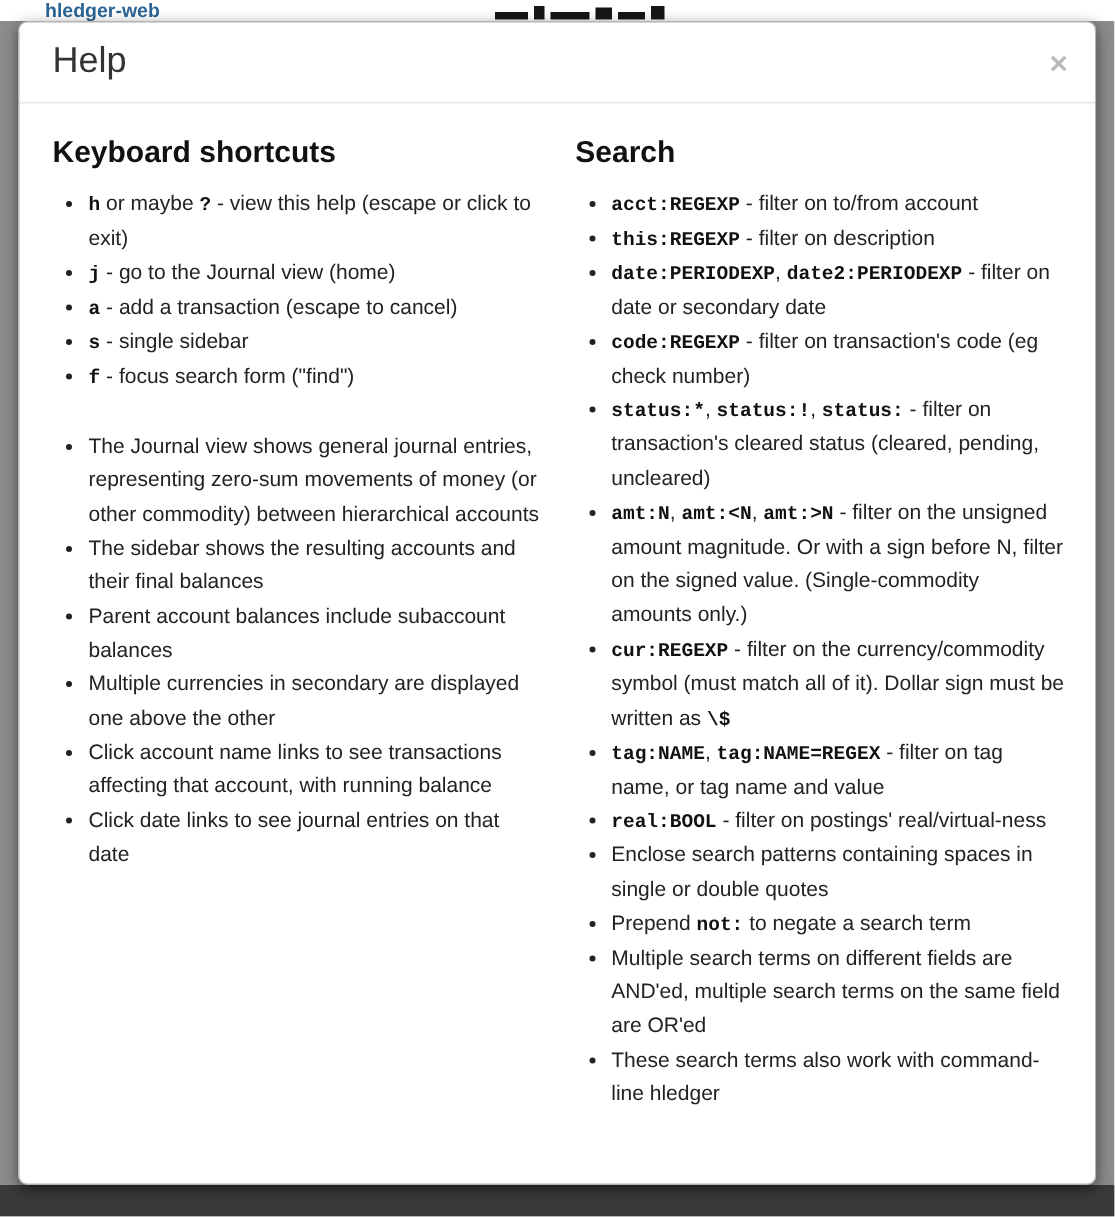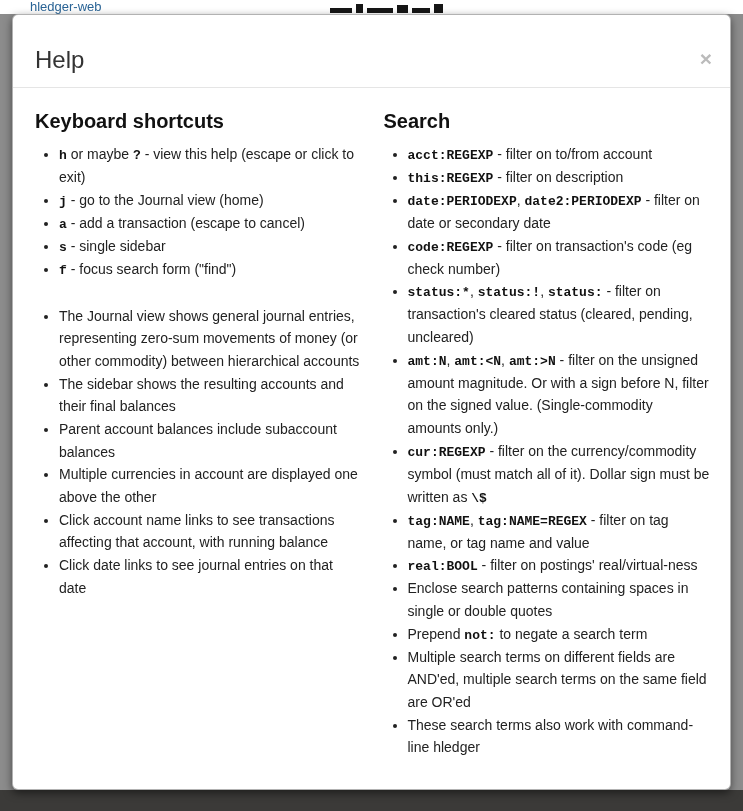--- a/index.html
+++ b/index.html
@@ -9,21 +9,21 @@
     background: #ffffff;
     font-family: "Liberation Sans", "DejaVu Sans", sans-serif;
     font-size: 14px;
     color: var(--text, #222222);
   }
 
   
   .top-bar { position: absolute; top: 0; left: 0; right: 0; height: 14px; background: #ffffff; }
   .brand {
     position: absolute; left: 30px; top: 0;
-    font-size: 13px; line-height: 14px; font-weight: normal;
+    font-size: 13px; line-height: 14px; font-weight: bold;
     color: var(--brand_link, #2a6496); text-decoration: none; cursor: pointer; text-align: center;
   }
   .heading-fragment {
     position: absolute; left: 330px; top: 0; height: 13px;
     display: flex; align-items: flex-end; gap: 4px;
   }
   .heading-fragment .frag { display: inline-block; background: #161616; }
   .frag.f1 { width: 22px; height: 5px; }
   .frag.f2 { width: 7px;  height: 9px; }
   .frag.f3 { width: 26px; height: 5px; }
@@ -46,24 +46,23 @@
   .modal {
     position: absolute; left: 12px; right: 12px; top: 14px; bottom: 21px;
     background: var(--modal_bg, #ffffff);
     border: 1px solid rgba(0,0,0,0.3);
     border-radius: 6px;
     box-shadow: 0 3px 9px rgba(0,0,0,0.5);
     overflow: hidden;
     z-index: 20;
   }
   .modal-header {
-    display: flex; align-items: flex-start; justify-content: space-between;
+    display: flex; align-items: center; justify-content: space-between;
     padding: 12px 18px 12px 22px;
     border-bottom: 1px solid var(--border, #e5e5e5);
-    margin-top: 19px;
   }
   .modal-title {
     font-size: 24px; font-weight: 500; line-height: 1.2; color: #333333;
   }
   .close {
     background: none; border: 0; padding: 2px 0 0 0; margin: 0;
     font-family: inherit;
     font-size: 21px; font-weight: bold; line-height: 1;
     color: var(--close, #bbbbbb); cursor: pointer;
   }
@@ -117,21 +116,21 @@
           <li><code>h</code><span> or maybe </span><code>?</code><span> - view this help (escape or click to exit)</span></li>
           <li><code>j</code><span> - go to the Journal view (home)</span></li>
           <li><code>a</code><span> - add a transaction (escape to cancel)</span></li>
           <li><code>s</code><span> - single sidebar</span></li>
           <li><code>f</code><span> - focus search form ("find")</span></li>
         </ul>
       <ul>
           <li><span>The Journal view shows general journal entries, representing zero-sum movements of money (or other commodity) between hierarchical accounts</span></li>
           <li><span>The sidebar shows the resulting accounts and their final balances</span></li>
           <li><span>Parent account balances include subaccount balances</span></li>
-          <li><span>Multiple currencies in account are displayed one above the other</span></li>
+          <li><span>Multiple currencies in secondary are displayed one above the other</span></li>
           <li><span>Click account name links to see transactions affecting that account, with running balance</span></li>
           <li><span>Click date links to see journal entries on that date</span></li>
         </ul>
     </div>
     <div class="col">
       <h4>Search</h4>
       <ul>
           <li><code>acct:REGEXP</code><span> - filter on to/from account</span></li>
           <li><code>this:REGEXP</code><span> - filter on description</span></li>
           <li><code>date:PERIODEXP</code><span>, </span><code>date2:PERIODEXP</code><span> - filter on date or secondary date</span></li>

